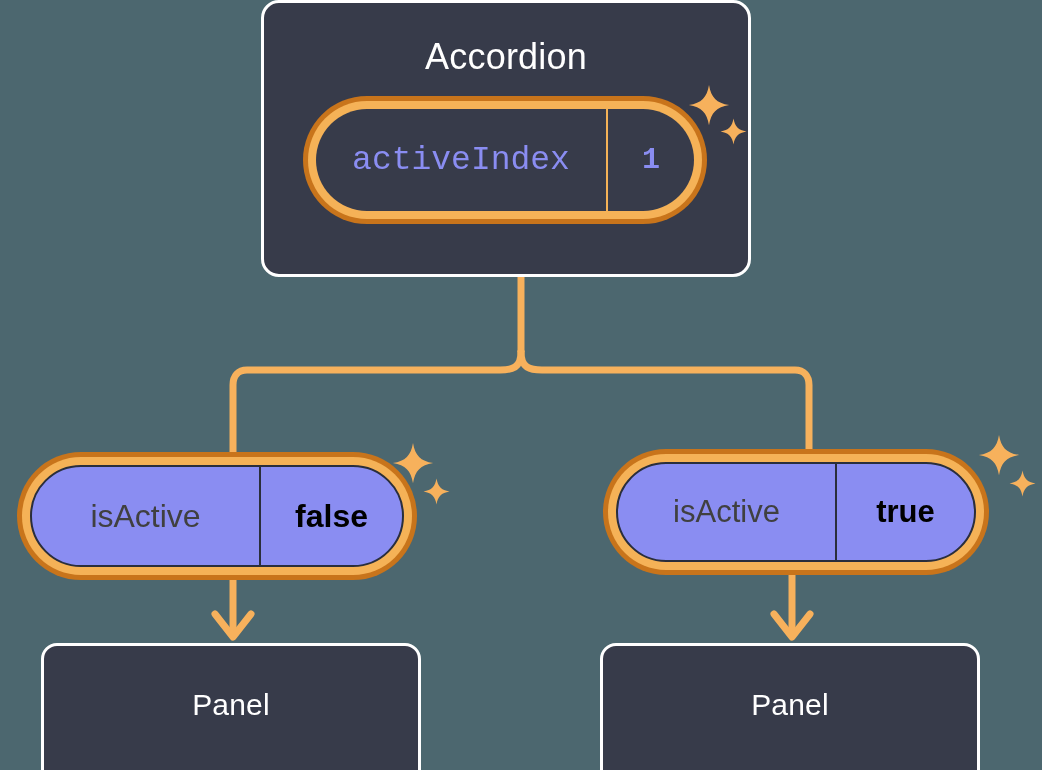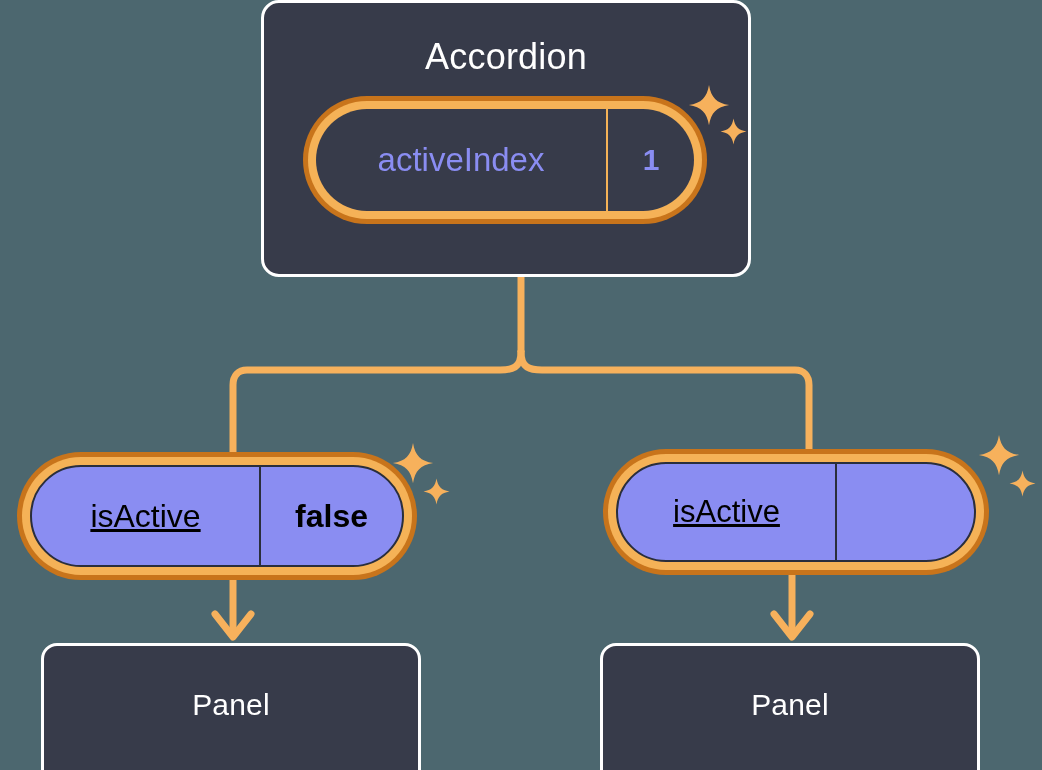--- a/index.html
+++ b/index.html
@@ -111,20 +111,21 @@
   .pill-cell {
     display: flex;
     align-items: center;
     justify-content: center;
     white-space: nowrap;
   }
 
   
   .pill-dark .pill-inner {
     background: #373b4a;
+    font-family: Liberation Mono, monospace;
   }
   .pill-dark .pill-key {
     color: #8a8df2;
     font-weight: 400;
   }
   .pill-dark .pill-val {
     color: #8a8df2;
     font-weight: 700;
   }
   .pill-dark .pill-divider {
@@ -133,23 +134,22 @@
     align-self: stretch;
     flex: 0 0 auto;
   }
 
   
   .pill-purple .pill-inner {
     background: #8a8df2;
     border: 2px solid #2a2e3c;
   }
   .pill-purple .pill-key {
-    color: #000000;
+    color: #404040;
     font-weight: 400;
-    text-decoration: underline;
   }
   .pill-purple .pill-val {
     color: #000000;
     font-weight: 700;
   }
   .pill-purple .pill-divider {
     width: 2px;
     background: #2a2e3c;
     align-self: stretch;
     flex: 0 0 auto;
@@ -276,20 +276,21 @@
   <div class="card panel-card" id="panel-left">
     <div class="card-title">Panel</div>
   </div>
 
   <div class="pill-wrap pill-purple" id="pill-isactive-true">
     <div class="pill-outer"></div>
     <div class="pill-mid"></div>
     <div class="pill-inner">
       <div class="pill-cell pill-key">isActive</div>
       <div class="pill-divider"></div>
+      <div class="pill-cell pill-val">true</div>
     </div>
   </div>
 
   <div class="sparkle-group" id="sparkles-right">
     <span class="sparkle" style="left:0px; top:0px;">
       <svg width="42" height="42" viewBox="0 0 48 48" aria-hidden="true">
         <path d="M24 1 C26.5 15.5 32.5 21.5 47 24 C32.5 26.5 26.5 32.5 24 47 C21.5 32.5 15.5 26.5 1 24 C15.5 21.5 21.5 15.5 24 1 Z" fill="#f7b15c"></path>
       </svg>
     </span>
     <span class="sparkle" style="left:31px; top:36px;">

